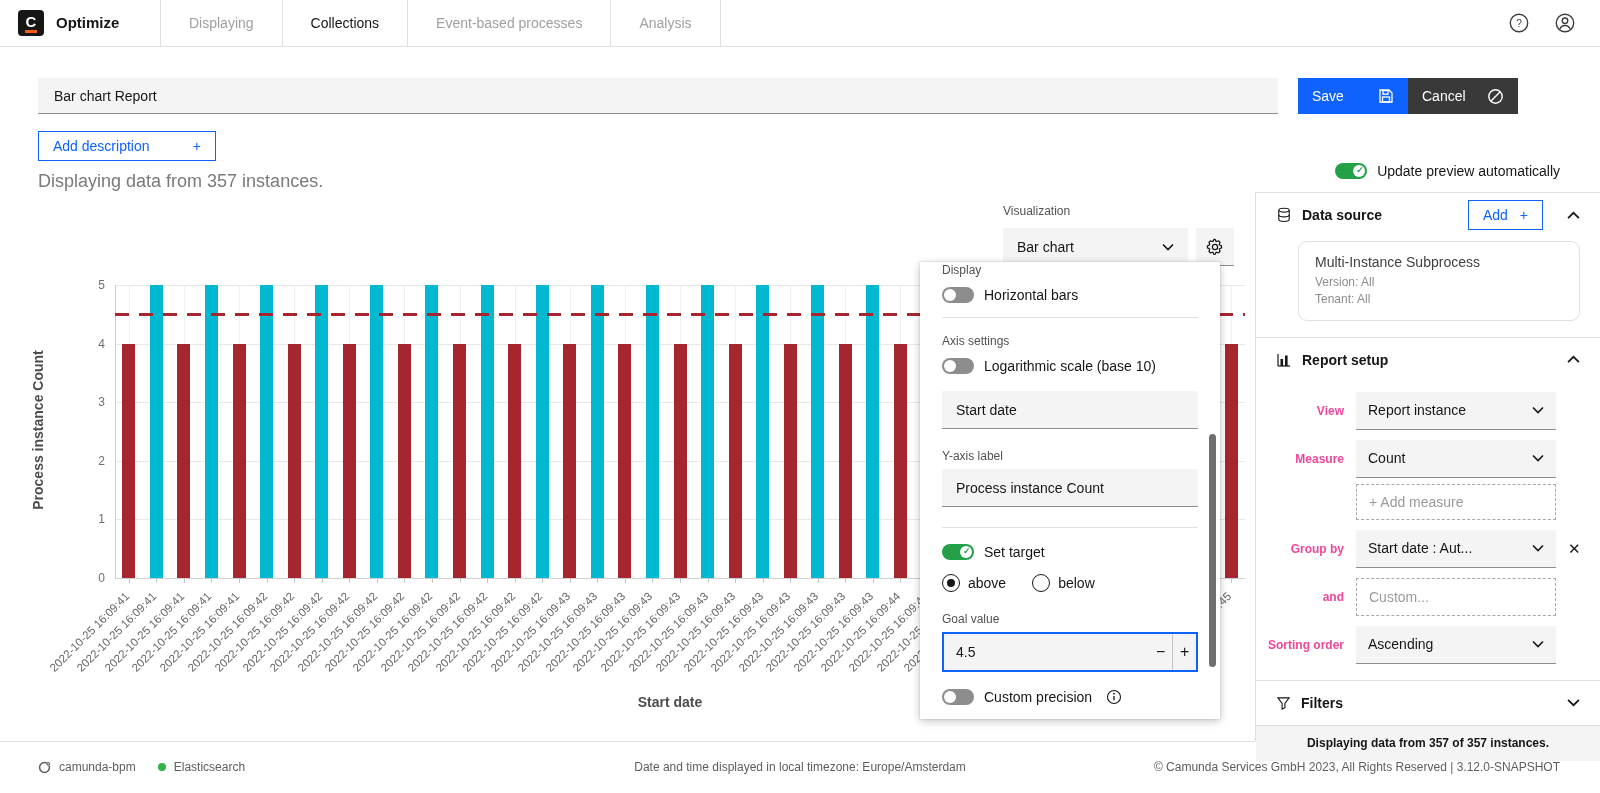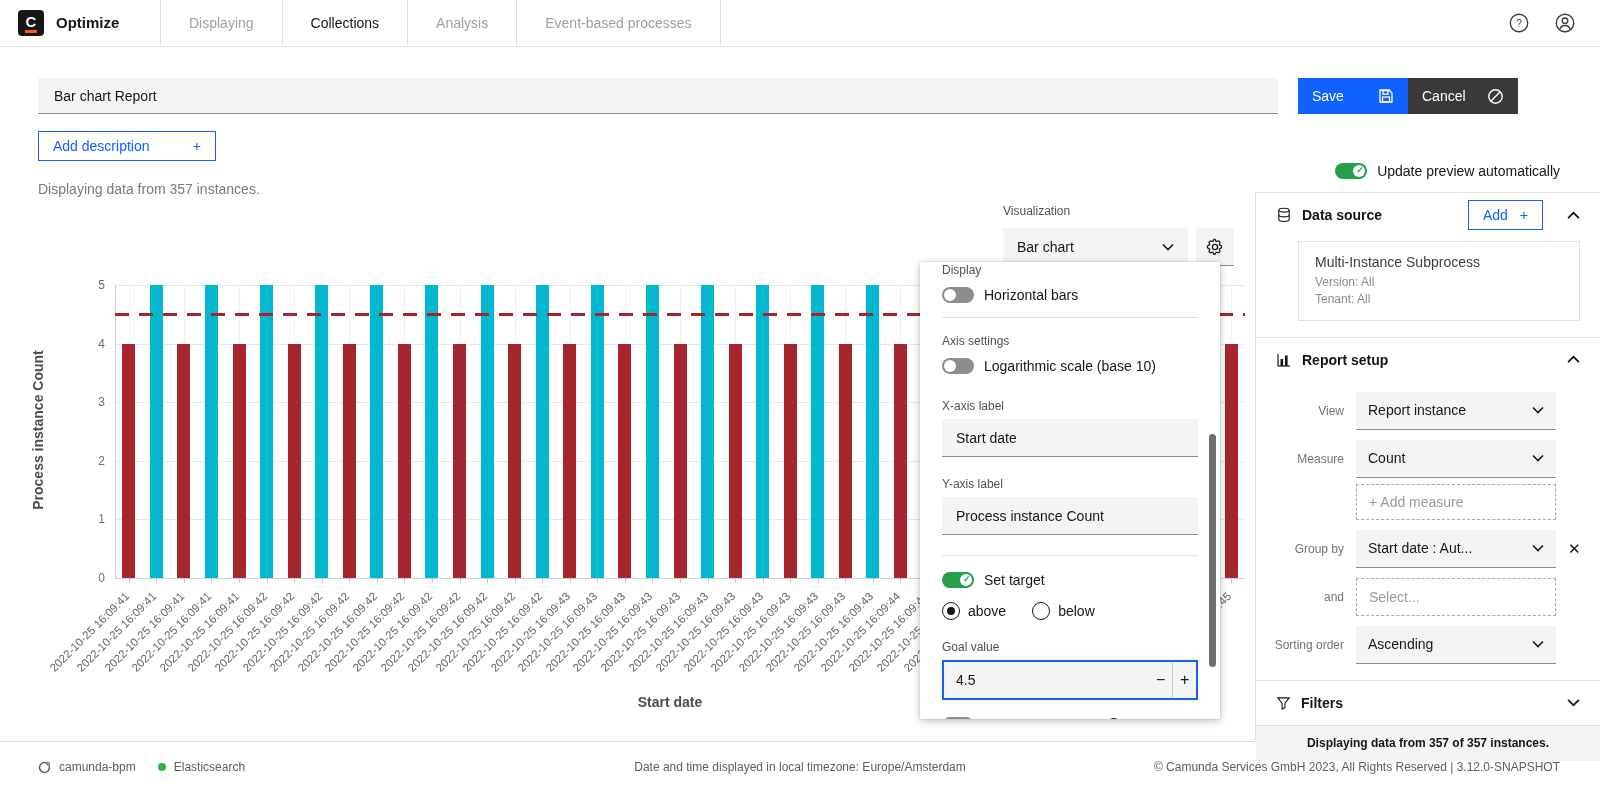--- a/index.html
+++ b/index.html
@@ -25,21 +25,21 @@
   .title-input { position:absolute; left:38px; top:78px; width:1240px; height:36px; background:#f4f4f4;
                  border:none; border-bottom:1px solid #8d8d8d; padding:0 16px; font-size:14px; color:#161616;
                  font-family:"Liberation Sans", sans-serif; }
   .btn-save { position:absolute; left:1298px; top:78px; width:110px; height:36px; background:#0f62fe; color:#fff;
               border:none; display:flex; align-items:center; justify-content:space-between; padding:0 14px; cursor:pointer; font-size:14px; }
   .btn-cancel { position:absolute; left:1408px; top:78px; width:110px; height:36px; background:#393939; color:#fff;
               border:none; display:flex; align-items:center; justify-content:space-between; padding:0 14px; cursor:pointer; font-size:14px; }
   .btn-adddesc { position:absolute; left:38px; top:131px; width:178px; height:30px; background:#fff;
               border:1px solid #0f62fe; color:#0f62fe; display:flex; align-items:center; justify-content:space-between;
               padding:0 14px; cursor:pointer; font-size:14px; }
-  .note-instances { position:absolute; left:38px; top:181px; font-size:14px; color:#7a7a7a; }
+  .note-instances { position:absolute; left:38px; top:171px; font-size:18px; color:#7a7a7a; }
   .update-row { position:absolute; right:40px; top:163px; display:flex; align-items:center; gap:10px; }
 
   
   .toggle { width:32px; height:16px; border-radius:8px; background:#8d8d8d; position:relative; flex:none; cursor:pointer; }
   .toggle::after { content:""; position:absolute; width:12px; height:12px; border-radius:50%; background:#fff; top:2px; left:2px; }
   .toggle.on { background:#24a148; }
   .toggle.on::after { left:18px; }
   .toggle.on::before { content:"✓"; position:absolute; left:21px; top:1.5px; font-size:9px; font-weight:bold; color:#24a148; z-index:1; }
   .radio { width:18px; height:18px; border:1.5px solid #161616; border-radius:50%; position:relative; flex:none; cursor:pointer; }
   .radio.sel::after { content:""; position:absolute; left:3.5px; top:3.5px; width:8px; height:8px; border-radius:50%; background:#161616; }
@@ -78,25 +78,25 @@
   .pop-scrollthumb { position:absolute; right:4px; top:172px; width:7px; height:233px; background:#6f6f6f; border-radius:4px; }
 
   
   .sidebar { position:absolute; left:1255px; top:192px; width:345px; height:548px; background:#fff;
              border-left:1px solid #e0e0e0; border-top:1px solid #e0e0e0; border-bottom:1px solid #f97316; z-index:5; }
   .sec-header { display:flex; align-items:center; height:44px; padding:0 20px; gap:10px; }
   .sec-title { font-weight:bold; font-size:14px; color:#161616; flex:1; }
   .sec-border { border-top:1px solid #e0e0e0; }
   .btn-add { border:1px solid #0f62fe; color:#0f62fe; background:#fff; height:30px; padding:0 14px;
              display:flex; align-items:center; gap:12px; font-size:14px; cursor:pointer; margin-right:14px; }
-  .ds-card { margin:4px 20px 16px 42px; border:1px solid #e0e0e0; border-radius:0; padding:12px 16px; }
+  .ds-card { margin:4px 20px 16px 42px; border:1px solid #e0e0e0; border-radius:9px; padding:12px 16px; }
   .ds-name { color:#404040; font-size:14px; margin-bottom:4px; }
   .ds-meta { color:#8d8d8d; font-size:12px; line-height:1.4; }
   .srow { display:flex; align-items:center; margin:10px 0; }
-  .slabel { width:100px; text-align:right; font-size:12px; color:#737373; padding-right:12px; flex:none; }
+  .slabel { width:100px; text-align:right; font-size:12px; color:#ec4899; padding-right:12px; flex:none;font-weight:bold; }
   .sctrl { width:200px; height:38px; background:#f4f4f4; border-bottom:1px solid #8d8d8d; display:flex;
            align-items:center; justify-content:space-between; padding:0 12px; cursor:pointer; font-size:14px; color:#161616; }
   .sctrl-dashed { width:200px; height:36px; border:1px dashed #a8a8a8; background:#fff; display:flex;
            align-items:center; padding:0 12px; cursor:pointer; font-size:14px; color:#9a9a9a; }
   .xbtn { margin-left:12px; font-size:15px; color:#161616; cursor:pointer; }
   .sb-footnote { height:35px; background:#f4f4f4; display:flex; align-items:center; justify-content:center;
                  font-size:12px; font-weight:bold; color:#161616; }
 
   
   .footer { position:absolute; left:0; top:741px; width:1600px; height:52px; border-top:1px solid #e0e0e0;
@@ -112,22 +112,22 @@
 <body>
 
 <div class="page">
 
   <div class="topnav">
     <div class="logo">C</div>
     <div class="brand">Optimize</div>
     <div class="nav">
       <div class="nav-item">Displaying</div>
       <div class="nav-item active">Collections</div>
+      <div class="nav-item">Event-based processes</div>
       <div class="nav-item">Analysis</div>
-      <div class="nav-item">Event-based processes</div>
       <div class="nav-end"></div>
     </div>
     <div class="topnav-icons">
       <svg class="cicon" viewBox="0 0 24 24">
         <circle cx="12" cy="12" r="9.5" fill="none" stroke="currentColor" stroke-width="1.5"></circle>
         <text x="12" y="16" text-anchor="middle" font-size="11" fill="currentColor" font-family="Liberation Sans, sans-serif">?</text>
       </svg>
       <svg class="cicon" viewBox="0 0 24 24">
         <circle cx="12" cy="12" r="9.5" fill="none" stroke="currentColor" stroke-width="1.5"></circle>
         <circle cx="12" cy="9.5" r="3" fill="none" stroke="currentColor" stroke-width="1.5"></circle>
@@ -365,21 +365,20 @@
       <div class="prow">
         <div class="toggle"></div>
         <span>Horizontal bars</span>
       </div>
       <hr class="pdivider">
       <div class="plabel">Axis settings</div>
       <div class="prow" style="margin-bottom:13px;">
         <div class="toggle"></div>
         <span>Logarithmic scale (base 10)</span>
       </div>
-      <div class="plabel">X-axis label</div>
       <input class="pinput" value="Start date" style="">
       <div class="plabel">Y-axis label</div>
       <input class="pinput" style="margin-bottom: 14px;" value="Process instance Count">
       <hr class="pdivider" style="margin-bottom:12px;">
       <div class="prow">
         <div class="toggle on"></div>
         <span>Set target</span>
       </div>
       <div class="radio-row">
         <span class="radio-opt">
@@ -475,21 +474,21 @@
       <div class="sctrl">
         <span>Start date : Aut...</span>
         <svg width="12" height="8" viewBox="0 0 12 8">
             <polyline class="chev" points="1,1.5 6,6.5 11,1.5"></polyline>
           </svg>
       </div>
       <span class="xbtn">✕</span>
     </div>
     <div class="srow">
       <span class="slabel">and</span>
-      <div class="sctrl-dashed" style="height:38px;">Select...</div>
+      <div class="sctrl-dashed" style="height:38px;">Custom...</div>
     </div>
     <div class="srow" style="margin-bottom:16px;">
       <span class="slabel">Sorting order</span>
       <div class="sctrl">
         <span>Ascending</span>
         <svg width="12" height="8" viewBox="0 0 12 8">
             <polyline class="chev" points="1,1.5 6,6.5 11,1.5"></polyline>
           </svg>
       </div>
     </div>

